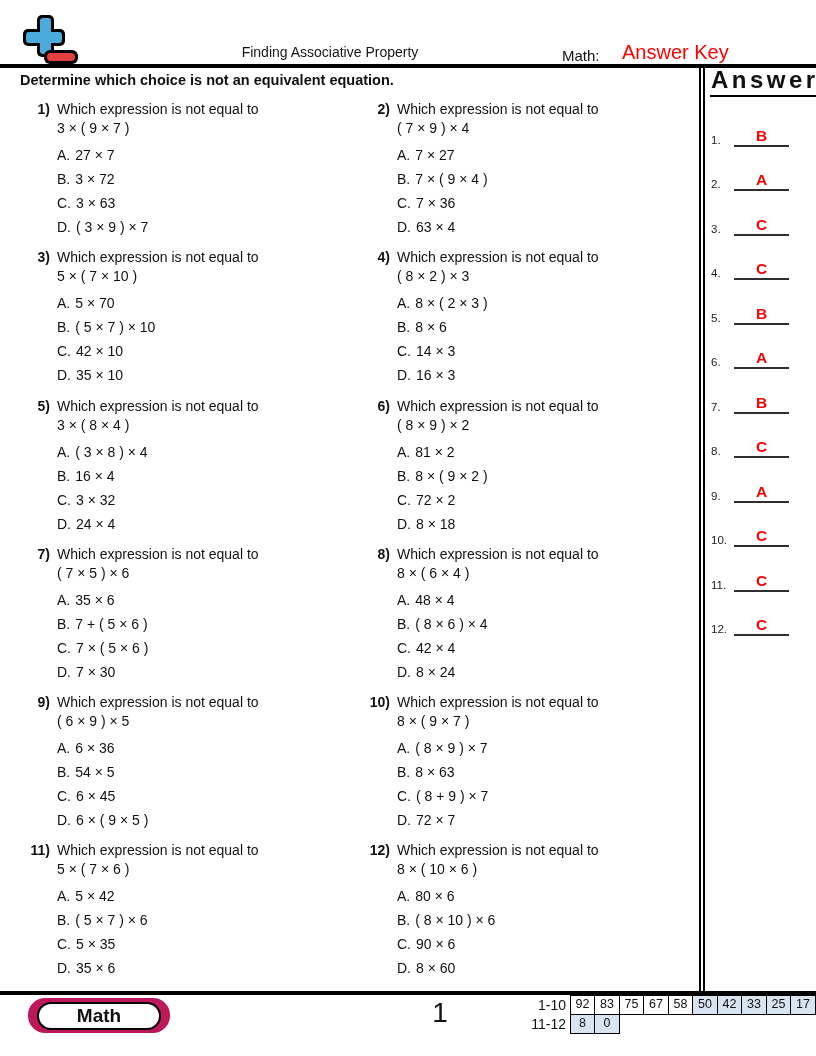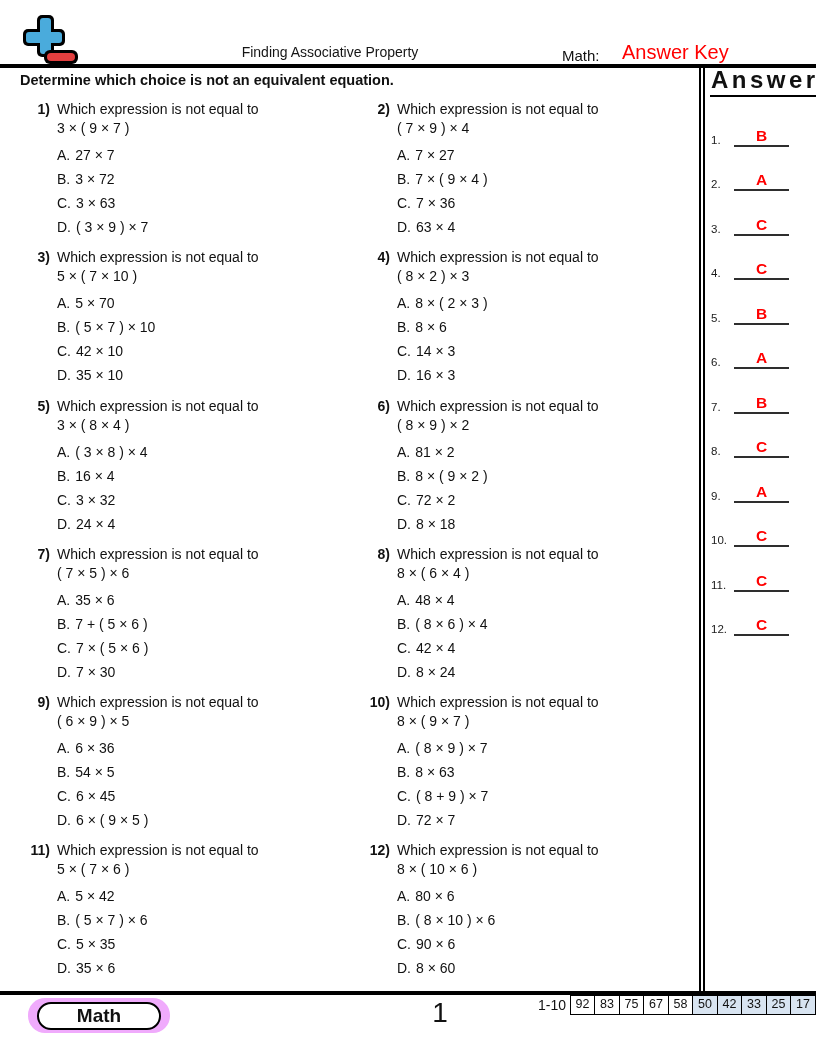--- a/index.html
+++ b/index.html
@@ -40,21 +40,21 @@
   }
   .answers-list { margin-top:5px; }
   .answer-item { display:flex; align-items:flex-end; height:44.5px; padding-left:4px; box-sizing:border-box; }
   .answer-num { flex:none; width:23px; font-size:11.5px; color:#1a1a1a; padding-bottom:1px; }
   .answer-blank {
     flex:none; width:55px; text-align:center; border-bottom:2px solid #2e2e2e;
     font-weight:bold; font-size:15.5px; line-height:17px; padding-bottom:1px;
   }
   
   .footer-rule { position:absolute; left:0; right:0; top:991px; height:3.5px; background:#000; }
-  .math-badge { position:absolute; left:28px; top:998px; width:142px; height:35px; background:#f0abfc; border-radius:17px; }
+  .math-badge { position:absolute; left:28px; top:998px; width:142px; height:35px; background:#be185d; border-radius:17px; }
   .math-pill {
     position:absolute; left:9px; top:3.5px; right:9px; bottom:3.5px; background:#fff;
     border:2.5px solid #000; border-radius:14px; display:flex; align-items:center; justify-content:center;
     font-size:19px; font-weight:bold;
   }
   .website { position:absolute; left:177px; top:1012px; font-size:15px; }
   .page-num { position:absolute; left:400px; top:997px; width:80px; text-align:center; font-size:28px; }
   .score-table { position:absolute; left:520px; top:995px; }
   .score-row { display:flex; height:20px; }
   .score-row + .score-row { margin-top:-1.5px; }
@@ -469,15 +469,20 @@
         <span class="score-cell">83</span>
         <span class="score-cell">75</span>
         <span class="score-cell">67</span>
         <span class="score-cell">58</span>
         <span class="score-cell" style="background:#d8e4f1">50</span>
         <span class="score-cell" style="background:#d8e4f1">42</span>
         <span class="score-cell" style="background:#d8e4f1">33</span>
         <span class="score-cell" style="background:#d8e4f1">25</span>
         <span class="score-cell" style="background:#d8e4f1">17</span>
   </div>
+  <div class="score-row">
+    <span class="score-label">11-12</span>
+    <span class="score-cell" style="background:#d8e4f1">8</span>
+        <span class="score-cell" style="background:#d8e4f1">0</span>
+  </div>
     </div>
 
 </div>
 
 </body></html>

